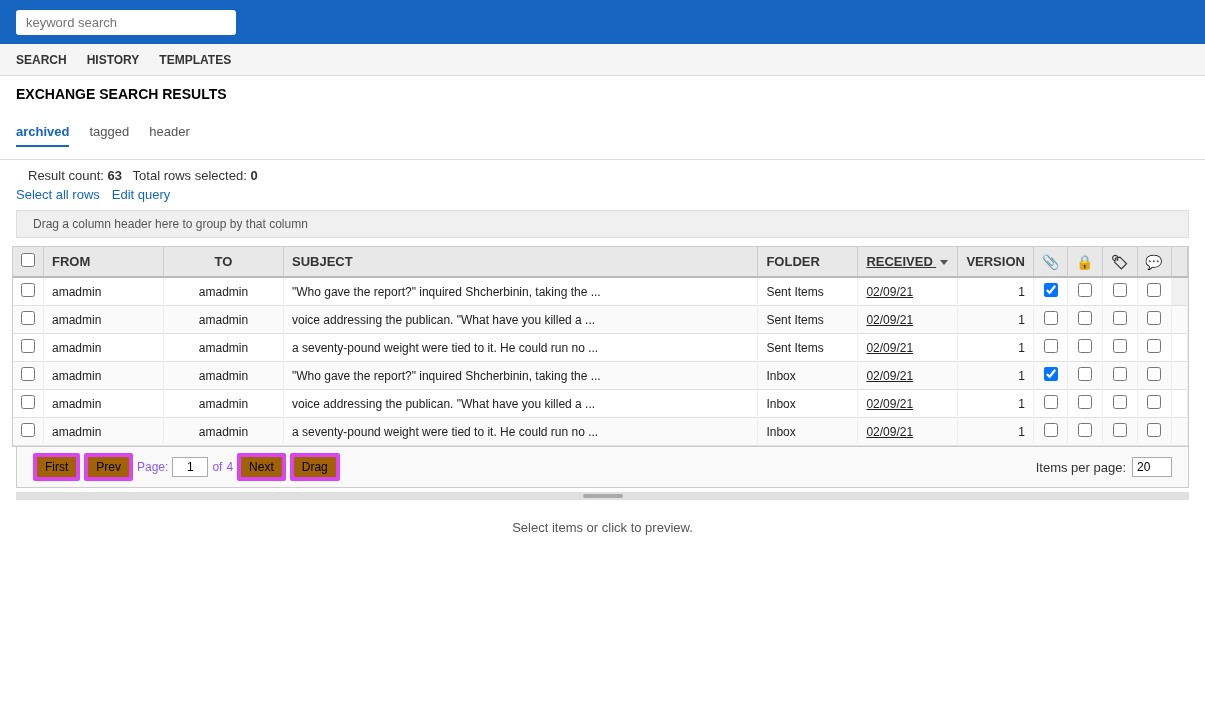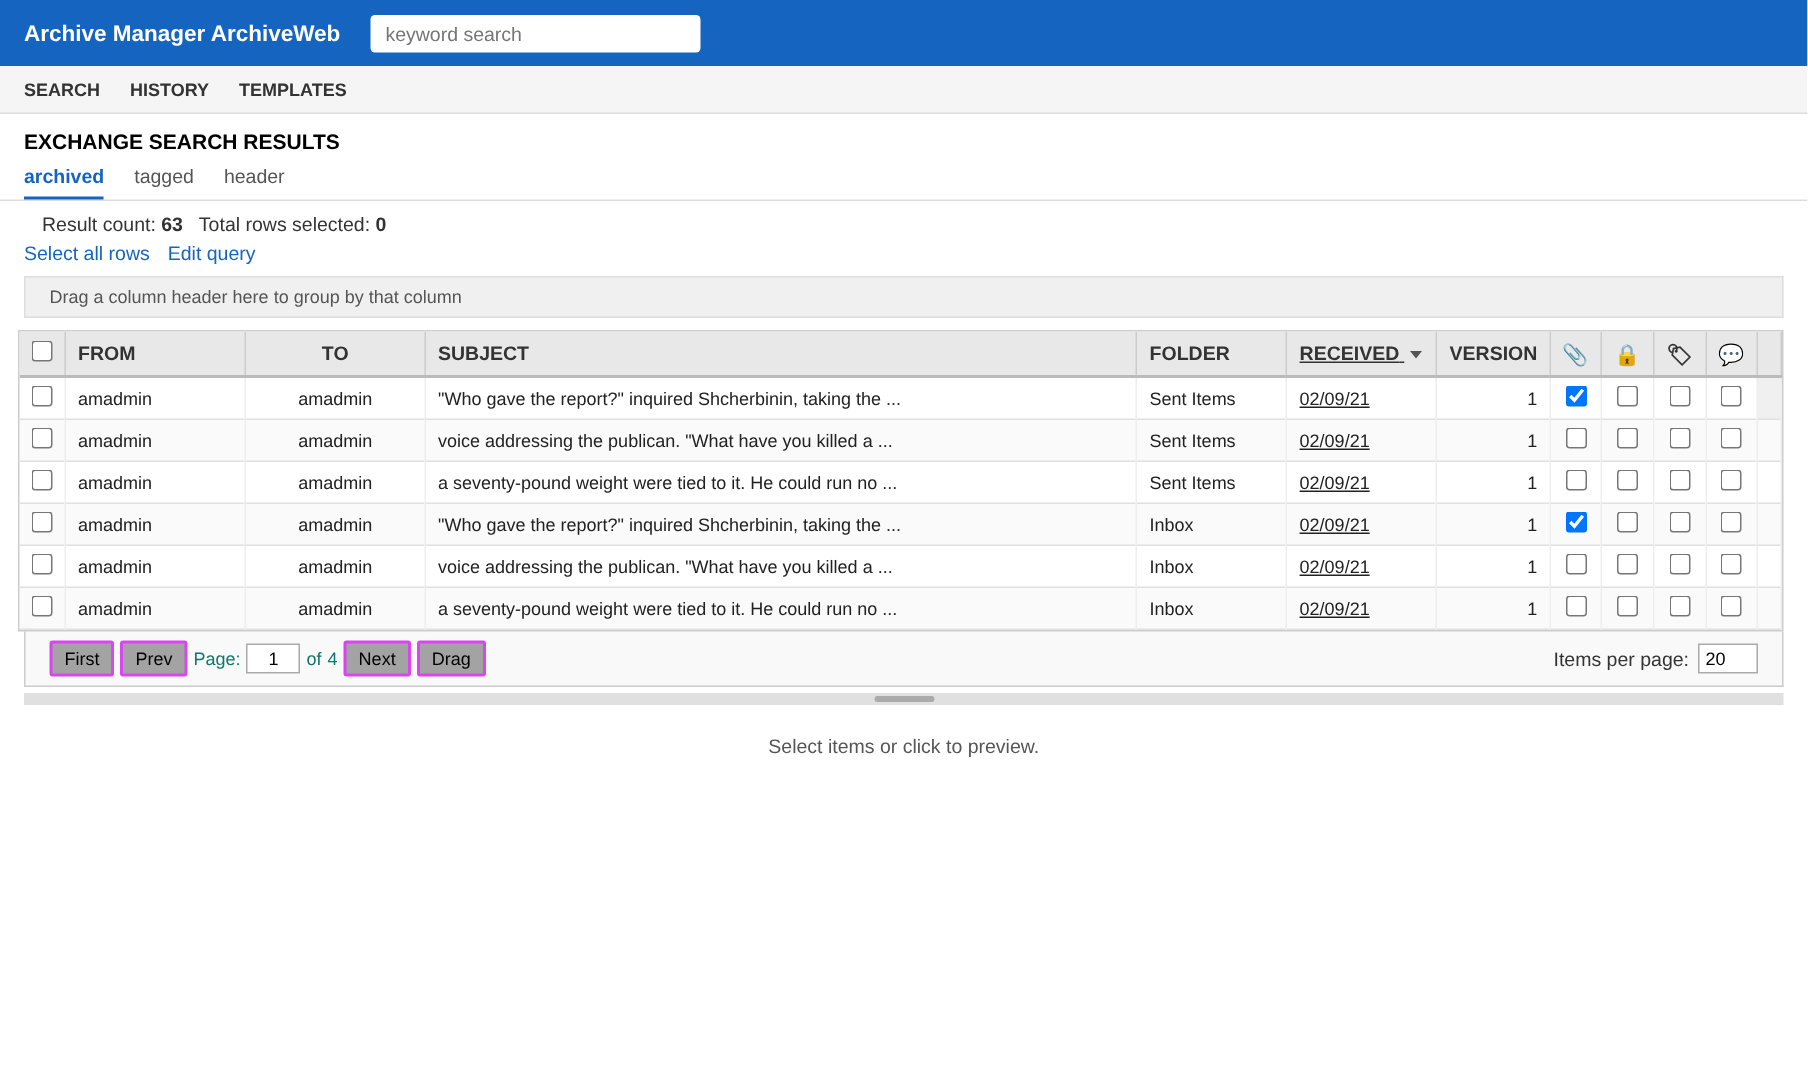--- a/index.html
+++ b/index.html
@@ -80,23 +80,24 @@
     .page-title {
       font-size: 14px;
       font-weight: bold;
       color: #000;
       text-transform: uppercase;
     }
 
     
     .tabs {
       display: flex;
-      padding: 8px 16px 0 16px;
+      padding: 8px 16px 12px 16px;
       border-bottom: 1px solid #ddd;
       gap: 20px;
+      margin-top: 14px;
     }
     .tab {
       font-size: 13px;
       color: #555;
       cursor: pointer;
       padding-bottom: 6px;
       border-bottom: 2px solid transparent;
     }
     .tab.active {
       color: #1565c0;
@@ -192,37 +193,37 @@
       display: flex;
       align-items: center;
       padding: 6px 16px;
       gap: 4px;
       border: 1px solid #ccc;
       border-top: none;
       margin: 0 16px;
       background: #f9f9f9;
     }
     .page-btn {
-      border: 2px solid #d946ef;
-      background: #a3a3a3;
+      border: 4px solid #d946ef;
+      background: #a16207;
       padding: 3px 8px;
       font-size: 12px;
       cursor: pointer;
       border-radius: 2px;
     }
     .page-input {
       width: 36px;
       border: 1px solid #aaa;
       padding: 2px 4px;
       font-size: 12px;
       text-align: center;
     }
     .page-label {
       font-size: 12px;
-      color: #0f766e;
+      color: #8b5cf6;
     }
     .items-per-page {
       margin-left: auto;
       display: flex;
       align-items: center;
       gap: 6px;
       font-size: 12px;
       color: #333;
     }
     .items-per-page-input {
@@ -274,21 +275,20 @@
       border-right: 4px solid transparent;
       border-top: 5px solid #555;
       margin-left: 4px;
       vertical-align: middle;
     }
   </style>
 </head>
 <body>
 
 <nav class="top-nav">
-  <span class="app-title">Archive Manager ArchiveWeb</span>
   <input class="search-box" type="text" placeholder="keyword search" style="">
 
 </nav>
 
 <div class="sub-nav">
   <span class="sub-nav-link">SEARCH</span>
   <span class="sub-nav-link">HISTORY</span>
   <span class="sub-nav-link">TEMPLATES</span>
 </div>
 

